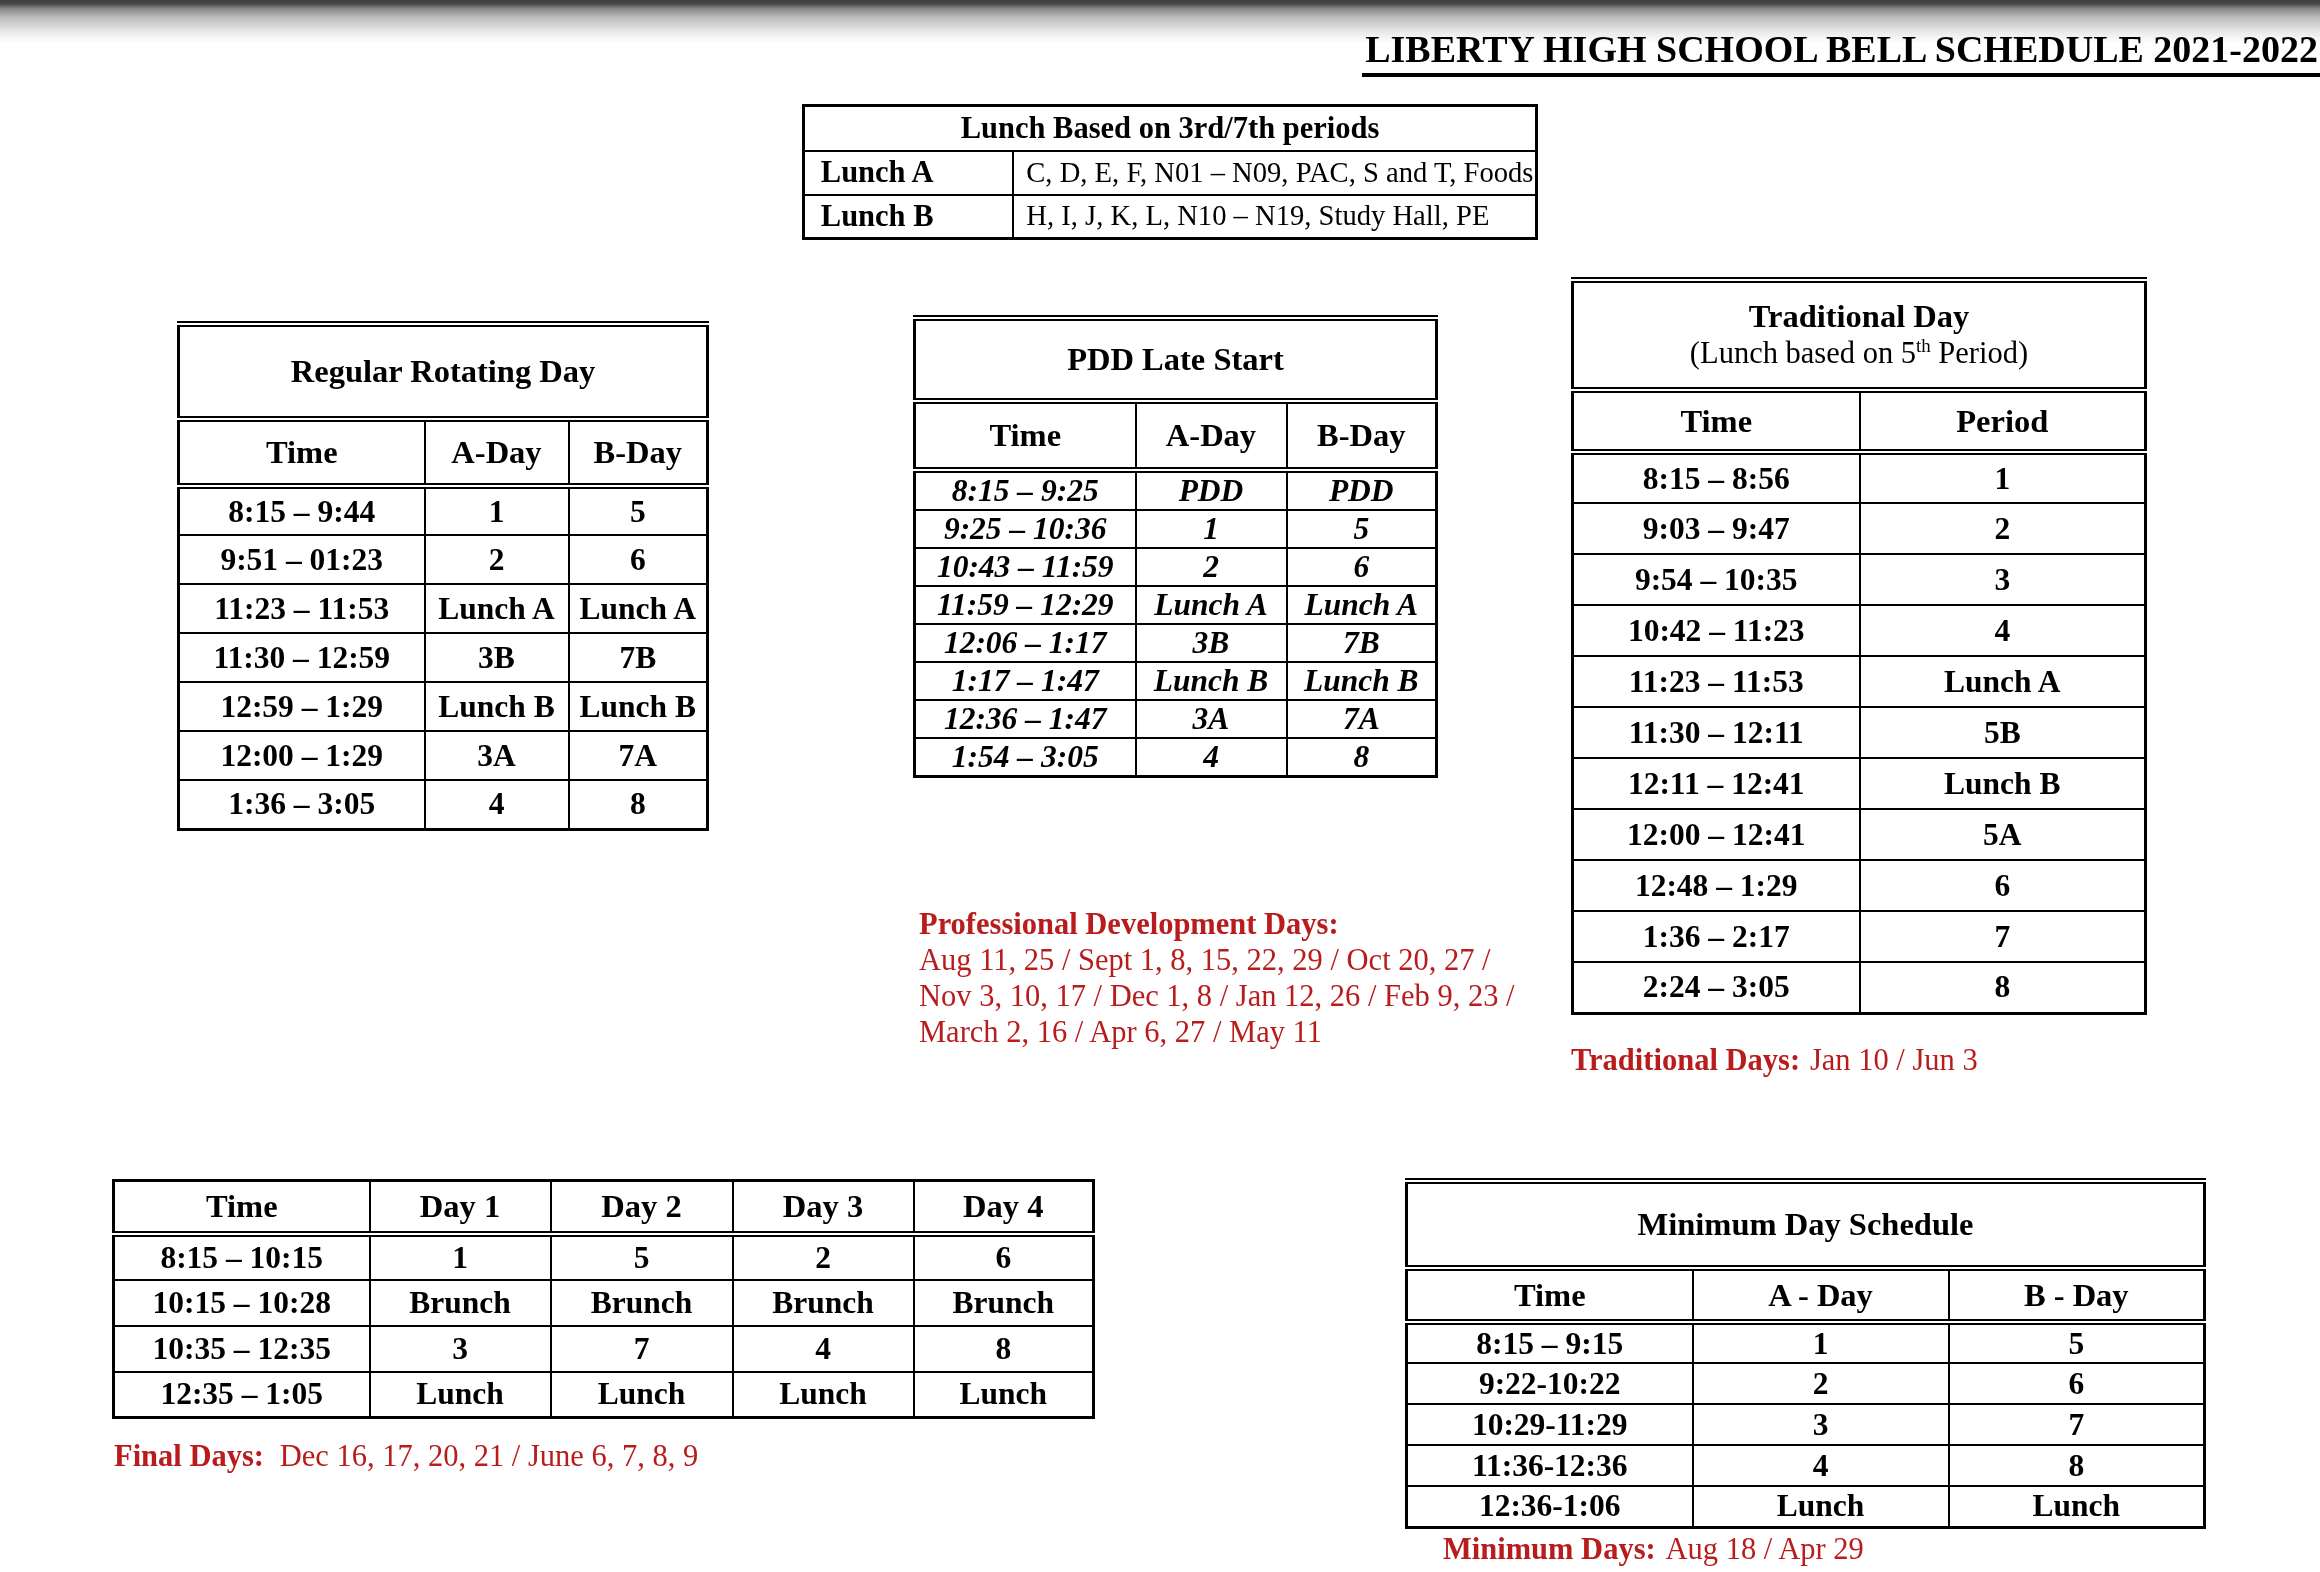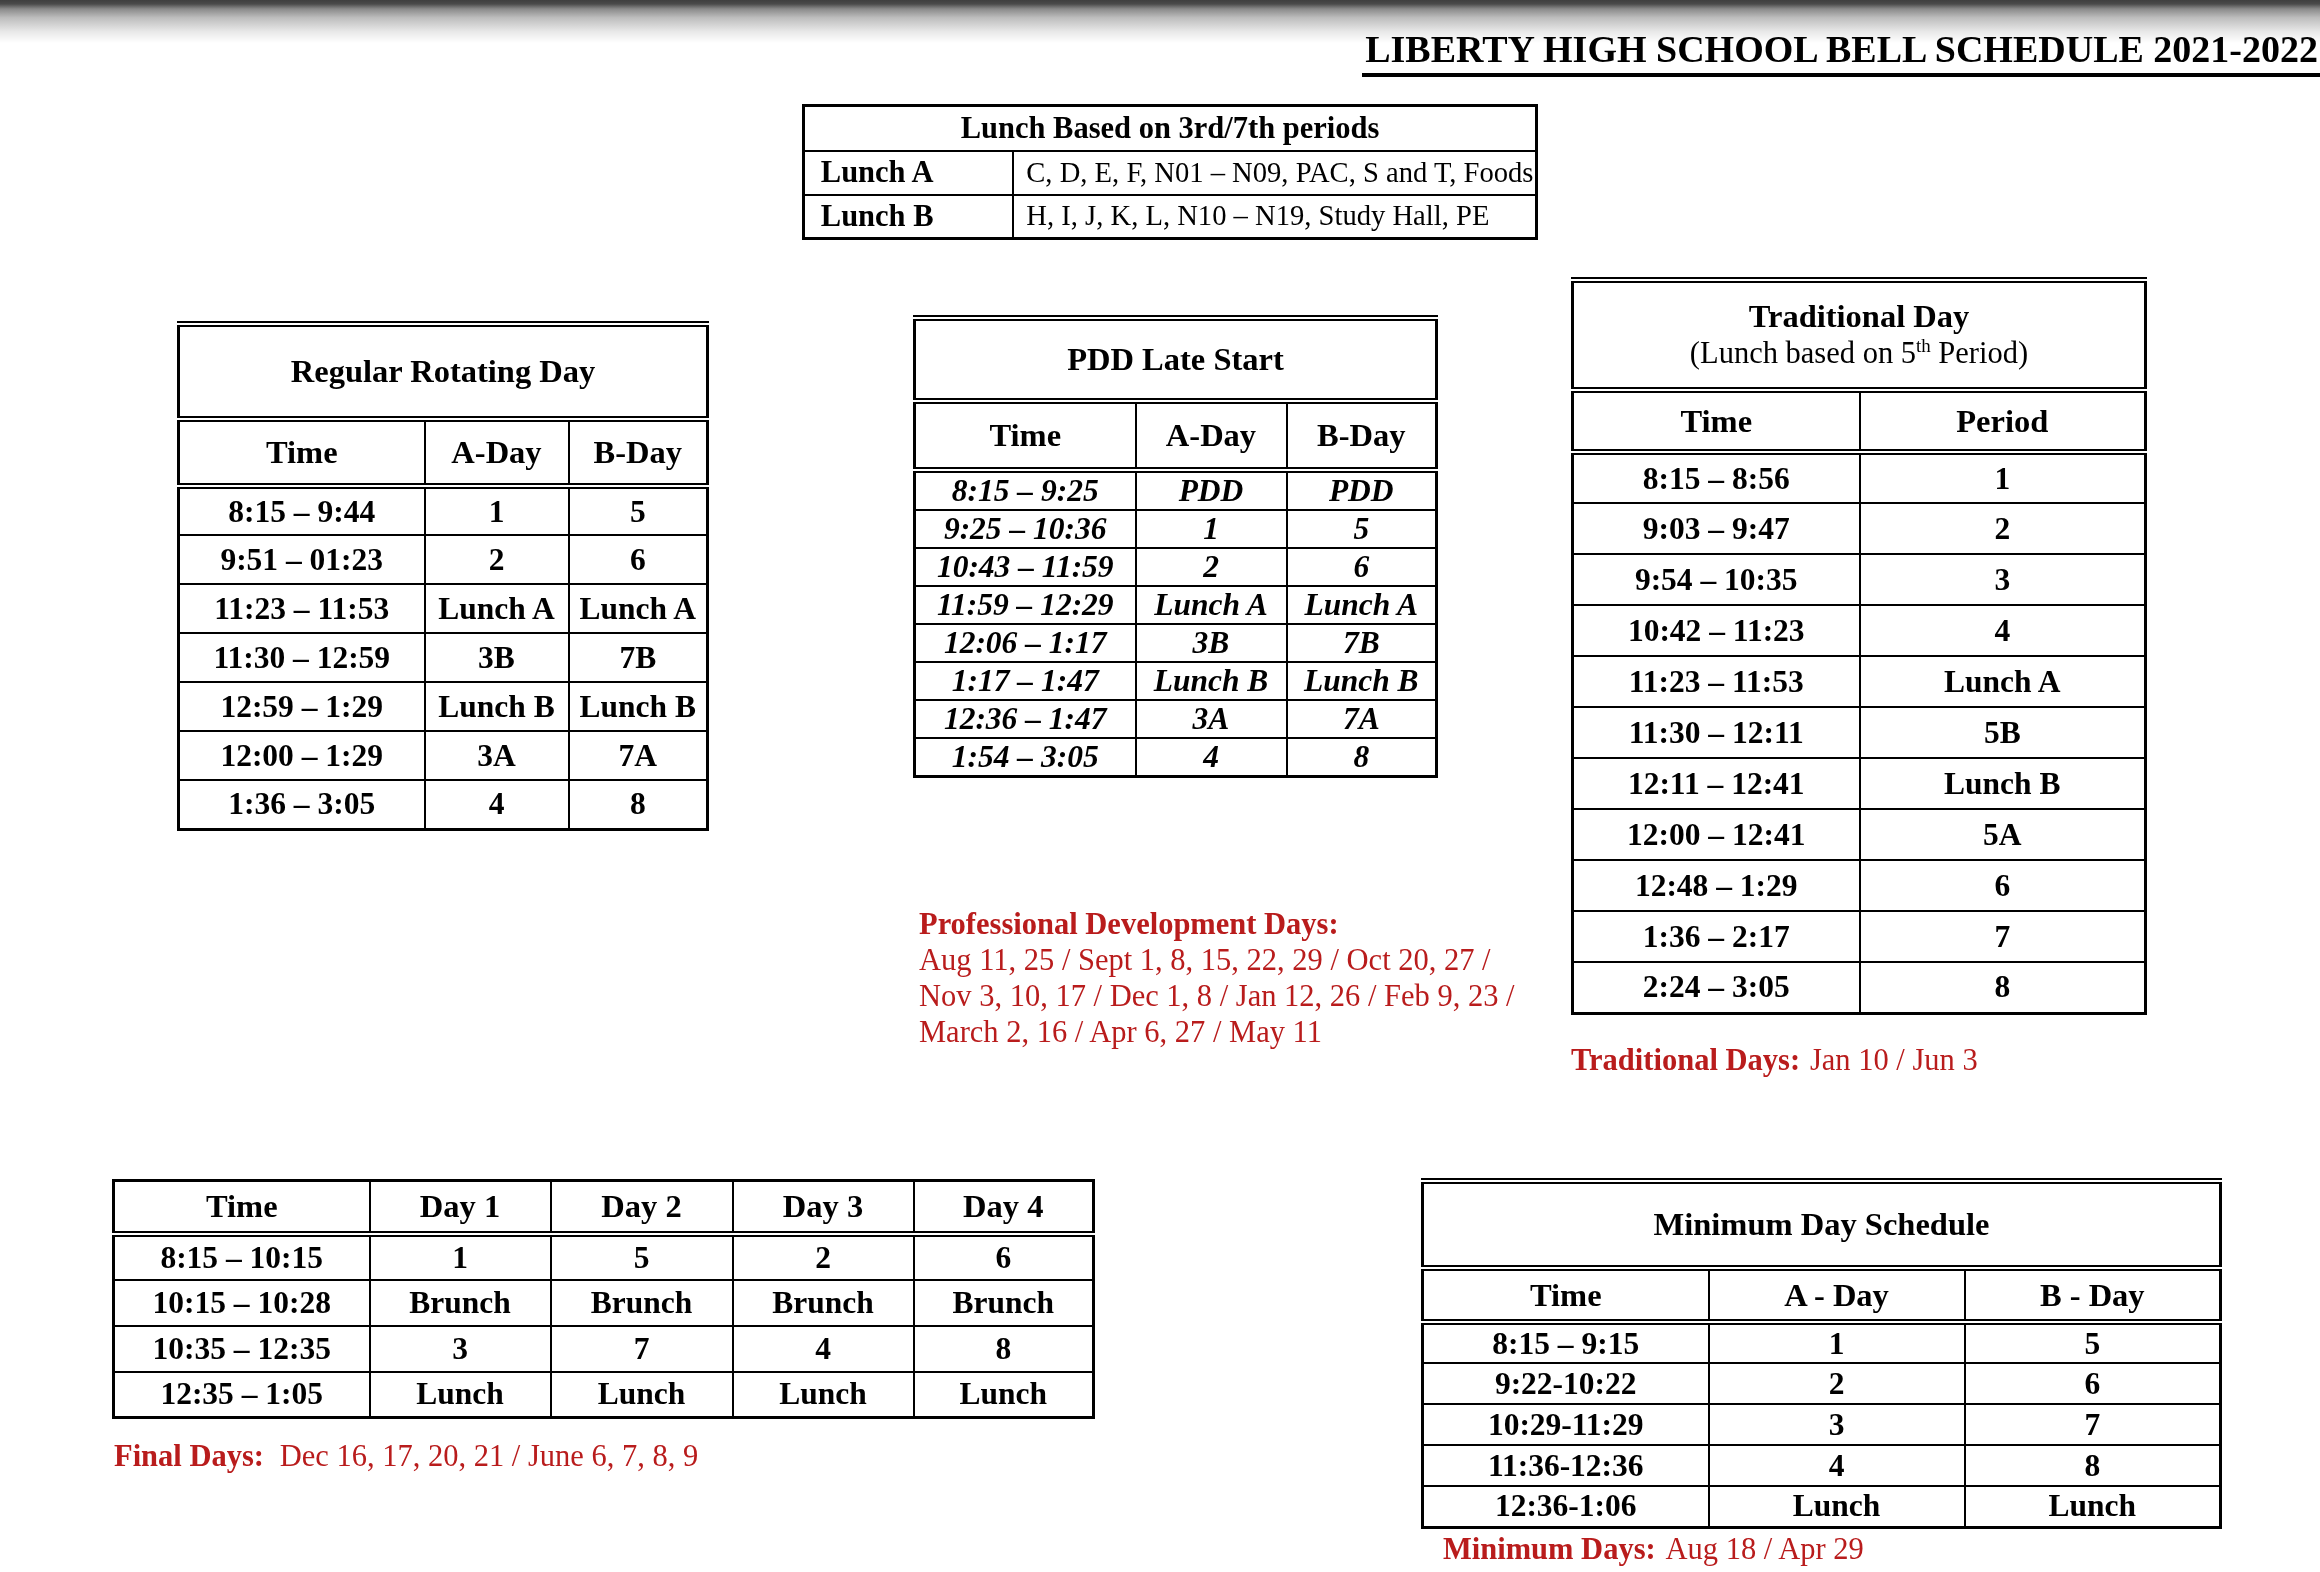--- a/index.html
+++ b/index.html
@@ -72,21 +72,21 @@
   #trad-table .title-row td { height: 110px; }
   #trad-table .head-row th { height: 62px; }
   #trad-table tbody td { height: 51px; }
 
   
   #finals-table { left: 112px; top: 1179px; width: 981px; }
   #finals-table .head-row th { height: 53px; }
   #finals-table tbody td { height: 46px; }
 
   
-  #min-table { left: 1405px; top: 1178px; width: 798px; margin-left: 16px; }
+  #min-table { left: 1405px; top: 1178px; width: 798px; }
   #min-table .title-row td { height: 87px; }
   #min-table .head-row th { height: 54px; }
   #min-table tbody td { height: 41px; border-radius: 7px; }
 
   
   .note { position: absolute; color: #b91c1c; font-size: 30.5px; line-height: 36px; white-space: nowrap; }
   .note .lbl { font-weight: bold; }
   .note .txt { margin-left: 9.9px; }
   #pdd-note   { left: 919px;  top: 906px; }
   #trad-note  { left: 1571px; top: 1042px; }

